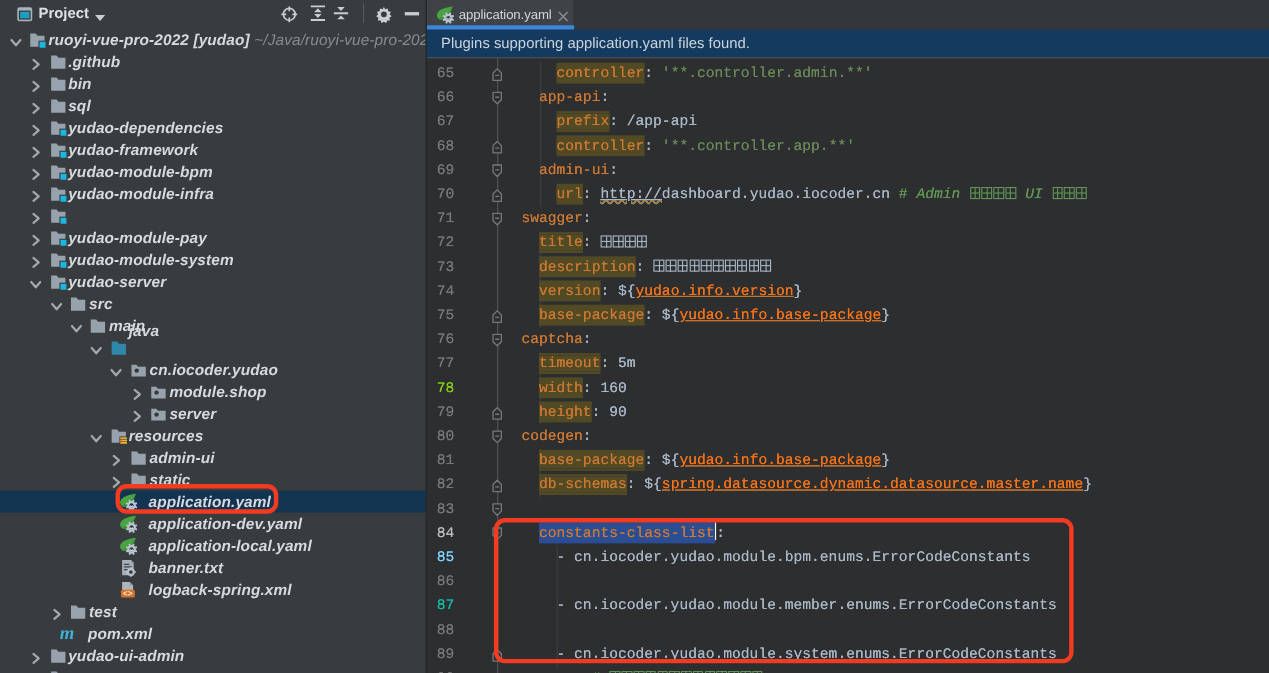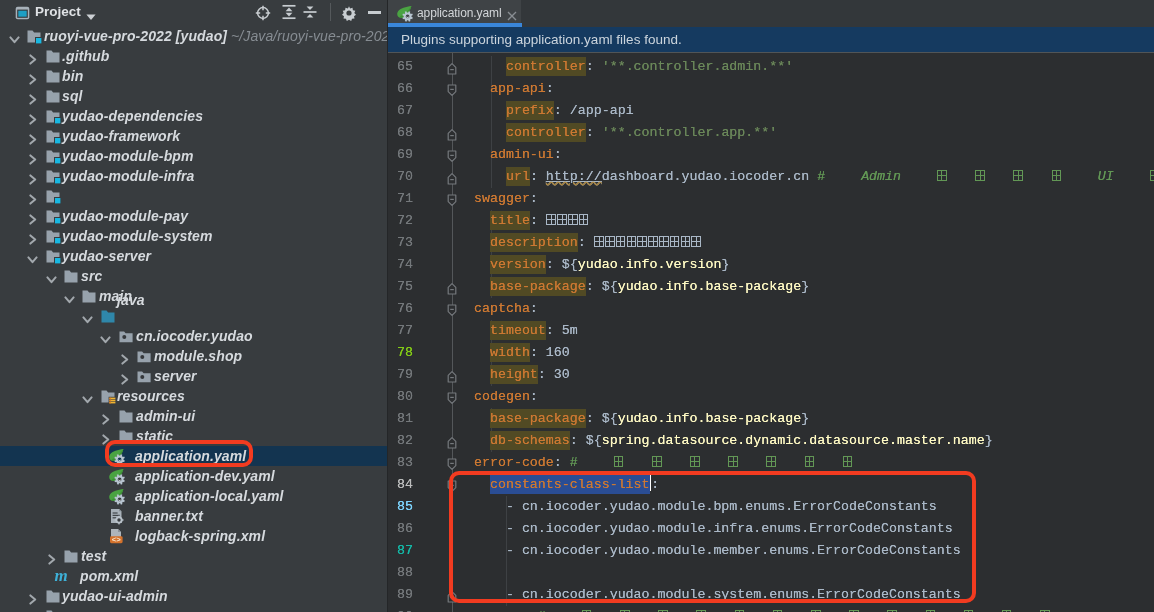--- a/index.html
+++ b/index.html
@@ -7,22 +7,22 @@
 #divider { position:absolute; left:387px; top:0; width:1px; height:612px; background:#242628; }
 #ed { }
 .ln { position:absolute; left:388px; width:766px; height:22px; line-height:22px; font-family:"Liberation Mono",monospace; font-size:13.3px; white-space:pre; text-shadow:0 0 0.55px currentColor; }
 .num { position:absolute; left:0; top:0; width:25px; text-align:right; }
 .code { position:absolute; left:86px; top:0; }
 .k { color:#cc7832; }
 .ob { background:#514a24; box-shadow:0 2px 0 #514a24, 0 -2px 0 #514a24; }
 .g { color:#6a8759; }
 .p { color:#a9b7c6; }
 .c { color:#629755; }
-.c i { font-style:italic;margin-left:28px; }
-.pr { color:#fef9c3; text-decoration-color:#bb7433; }
+.c i { font-style:italic; }
+.pr { color:#f97316; text-decoration:underline; text-decoration-color:#bb7433; }
 .selb { background:#2a4d94; box-shadow:0 2px 0 #2a4d94, 0 -2px 0 #2a4d94; }
 .caret { display:inline-block; width:1.6px; height:16px; background:#ffffff; vertical-align:-3px; }
 .cj { display:inline-block; width:9.6px; height:11px; border:1px solid currentColor; margin:0 0.6px; vertical-align:-1px; background:
  linear-gradient(currentColor,currentColor) center / 9.6px 1px no-repeat,
  linear-gradient(currentColor,currentColor) center / 1px 11px no-repeat; }
 </style></head>
 <body>
 <div id="ed">
  <div style="position:absolute;left:388px;top:0;width:766px;height:27px;background:#33373a"></div>
  <div style="position:absolute;left:388px;top:0;width:133px;height:27px;background:#3f4346"></div>
@@ -97,48 +97,48 @@
         <path d="M1.2 12 V5.4 L5 1.6 L8.8 5.4 V12 Z" fill="#2c2e30" stroke="#75797d" stroke-width="1.2" stroke-linejoin="round"></path>
         <line x1="3.2" y1="7.6" x2="6.8" y2="7.6" stroke="#75797d" stroke-width="1.2"></line>
       </svg></div>
 <div class="ln" style="top:298px"><span class="num" style="color:#74787b">76</span><span class="code"><span class="k">captcha</span><span class="p">:</span></span></div>
 <div style="position:absolute;left:447px;top:303px;width:10px;height:13px"><svg width="10" height="13" viewBox="0 0 10 13">
         <path d="M1.2 1 V7.6 L5 11.4 L8.8 7.6 V1 Z" fill="#2c2e30" stroke="#75797d" stroke-width="1.2" stroke-linejoin="round"></path>
         <line x1="3.2" y1="5.4" x2="6.8" y2="5.4" stroke="#75797d" stroke-width="1.2"></line>
       </svg></div>
 <div class="ln" style="top:320px"><span class="num" style="color:#74787b">77</span><span class="code">  <span class="k ob">timeout</span><span class="p">: 5m</span></span></div>
 <div class="ln" style="top:342px"><span class="num" style="color:#84cc16">78</span><span class="code">  <span class="k ob">width</span><span class="p">: 160</span></span></div>
-<div class="ln" style="top:364px"><span class="num" style="color:#74787b">79</span><span class="code">  <span class="k ob">height</span><span class="p">: 30</span></span></div>
+<div class="ln" style="top:364px"><span class="num" style="color:#74787b">79</span><span class="code">  <span class="k ob">height</span><span class="p">: 90</span></span></div>
 <div style="position:absolute;left:447px;top:369px;width:10px;height:13px"><svg width="10" height="13" viewBox="0 0 10 13">
         <path d="M1.2 12 V5.4 L5 1.6 L8.8 5.4 V12 Z" fill="#2c2e30" stroke="#75797d" stroke-width="1.2" stroke-linejoin="round"></path>
         <line x1="3.2" y1="7.6" x2="6.8" y2="7.6" stroke="#75797d" stroke-width="1.2"></line>
       </svg></div>
 <div class="ln" style="top:386px"><span class="num" style="color:#74787b">80</span><span class="code"><span class="k">codegen</span><span class="p">:</span></span></div>
 <div style="position:absolute;left:447px;top:391px;width:10px;height:13px"><svg width="10" height="13" viewBox="0 0 10 13">
         <path d="M1.2 1 V7.6 L5 11.4 L8.8 7.6 V1 Z" fill="#2c2e30" stroke="#75797d" stroke-width="1.2" stroke-linejoin="round"></path>
         <line x1="3.2" y1="5.4" x2="6.8" y2="5.4" stroke="#75797d" stroke-width="1.2"></line>
       </svg></div>
 <div class="ln" style="top:408px"><span class="num" style="color:#74787b">81</span><span class="code">  <span class="k ob">base-package</span><span class="p">: ${</span><span class="pr">yudao.info.base-package</span><span class="p">}</span></span></div>
 <div class="ln" style="top:430px"><span class="num" style="color:#74787b">82</span><span class="code">  <span class="k ob">db-schemas</span><span class="p">: ${</span><span class="pr">spring.datasource.dynamic.datasource.master.name</span><span class="p">}</span></span></div>
 <div style="position:absolute;left:447px;top:435px;width:10px;height:13px"><svg width="10" height="13" viewBox="0 0 10 13">
         <path d="M1.2 12 V5.4 L5 1.6 L8.8 5.4 V12 Z" fill="#2c2e30" stroke="#75797d" stroke-width="1.2" stroke-linejoin="round"></path>
         <line x1="3.2" y1="7.6" x2="6.8" y2="7.6" stroke="#75797d" stroke-width="1.2"></line>
       </svg></div>
-<div class="ln" style="top:452px"><span class="num" style="color:#74787b">83</span><span class="code"><span class="k">error-code</span><span class="p">: </span><span class="c"># <i class="cj"></i><i class="cj"></i><i class="cj"></i><i class="cj"></i><i class="cj"></i><i class="cj"></i><i class="cj"></i></span></span></div>
+<div class="ln" style="top:452px"><span class="num" style="color:#74787b">83</span></div>
 <div style="position:absolute;left:447px;top:457px;width:10px;height:13px"><svg width="10" height="13" viewBox="0 0 10 13">
         <path d="M1.2 1 V7.6 L5 11.4 L8.8 7.6 V1 Z" fill="#2c2e30" stroke="#75797d" stroke-width="1.2" stroke-linejoin="round"></path>
         <line x1="3.2" y1="5.4" x2="6.8" y2="5.4" stroke="#75797d" stroke-width="1.2"></line>
       </svg></div>
 <div class="ln" style="top:474px"><span class="num" style="color:#bcbdbd">84</span><span class="code">  <span class="selb k">constants-class-list</span><span class="caret"></span><span class="p">:</span></span></div>
 <div style="position:absolute;left:447px;top:479px;width:10px;height:13px"><svg width="10" height="13" viewBox="0 0 10 13">
         <path d="M1.2 1 V7.6 L5 11.4 L8.8 7.6 V1 Z" fill="#2c2e30" stroke="#75797d" stroke-width="1.2" stroke-linejoin="round"></path>
         <line x1="3.2" y1="5.4" x2="6.8" y2="5.4" stroke="#75797d" stroke-width="1.2"></line>
       </svg></div>
 <div class="ln" style="top:496px"><span class="num" style="color:#7dd3fc">85</span><span class="code">    <span class="p">- cn.iocoder.yudao.module.bpm.enums.ErrorCodeConstants</span></span></div>
-<div class="ln" style="top:518px"><span class="num" style="color:#74787b">86</span><span class="code">    <span class="p">- cn.iocoder.yudao.module.infra.enums.ErrorCodeConstants</span></span></div>
+<div class="ln" style="top:518px"><span class="num" style="color:#74787b">86</span></div>
 <div class="ln" style="top:540px"><span class="num" style="color:#14b8a6">87</span><span class="code">    <span class="p">- cn.iocoder.yudao.module.member.enums.ErrorCodeConstants</span></span></div>
 <div class="ln" style="top:562px"><span class="num" style="color:#74787b">88</span></div>
 <div class="ln" style="top:584px"><span class="num" style="color:#74787b">89</span><span class="code">    <span class="p">- cn.iocoder.yudao.module.system.enums.ErrorCodeConstants</span></span></div>
 <div style="position:absolute;left:447px;top:589px;width:10px;height:13px"><svg width="10" height="13" viewBox="0 0 10 13">
         <path d="M1.2 12 V5.4 L5 1.6 L8.8 5.4 V12 Z" fill="#2c2e30" stroke="#75797d" stroke-width="1.2" stroke-linejoin="round"></path>
         <line x1="3.2" y1="7.6" x2="6.8" y2="7.6" stroke="#75797d" stroke-width="1.2"></line>
       </svg></div>
 <div class="ln" style="top:606px"><span class="num" style="color:#74787b">90</span><span class="code">        <span class="c"># <i class="cj"></i><i class="cj"></i><i class="cj"></i><i class="cj"></i><i class="cj"></i><i class="cj"></i><i class="cj"></i><i class="cj"></i><i class="cj"></i><i class="cj"></i><i class="cj"></i><i class="cj"></i><i class="cj"></i></span></span></div>
 <div style="position:absolute;left:449px;top:471px;width:527px;height:132px;border:4px solid #f23b20;border-radius:10px"></div>
 </div>

